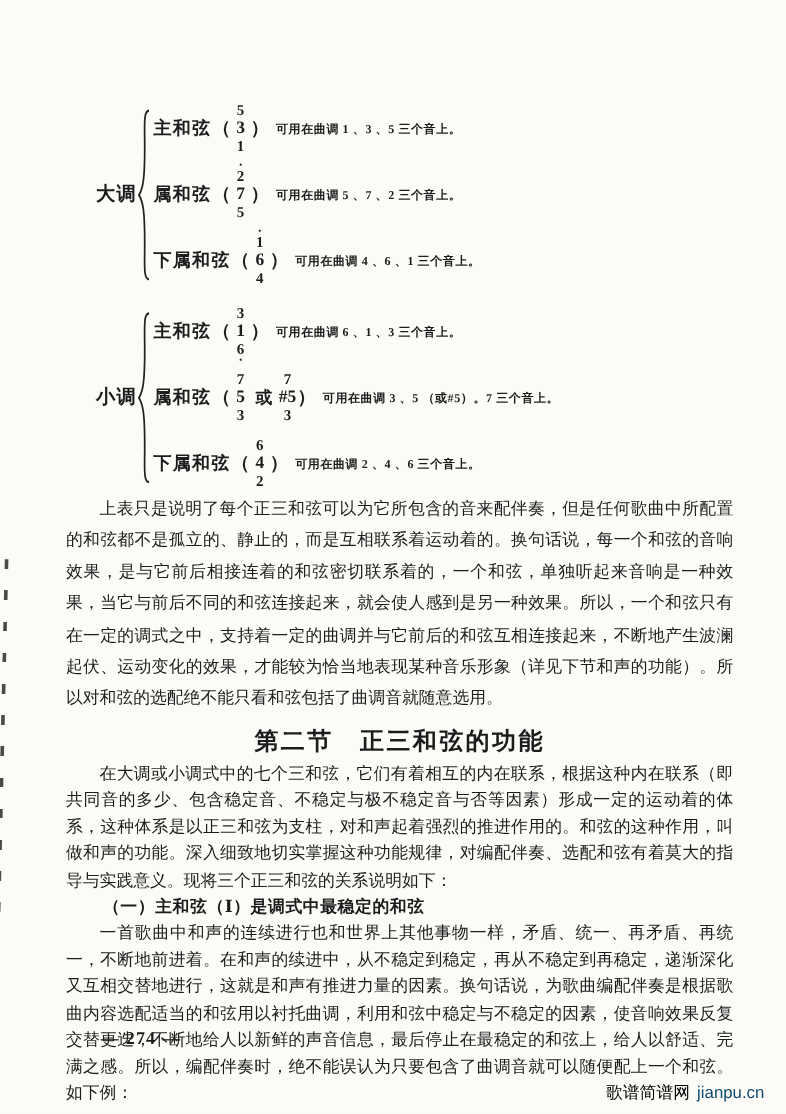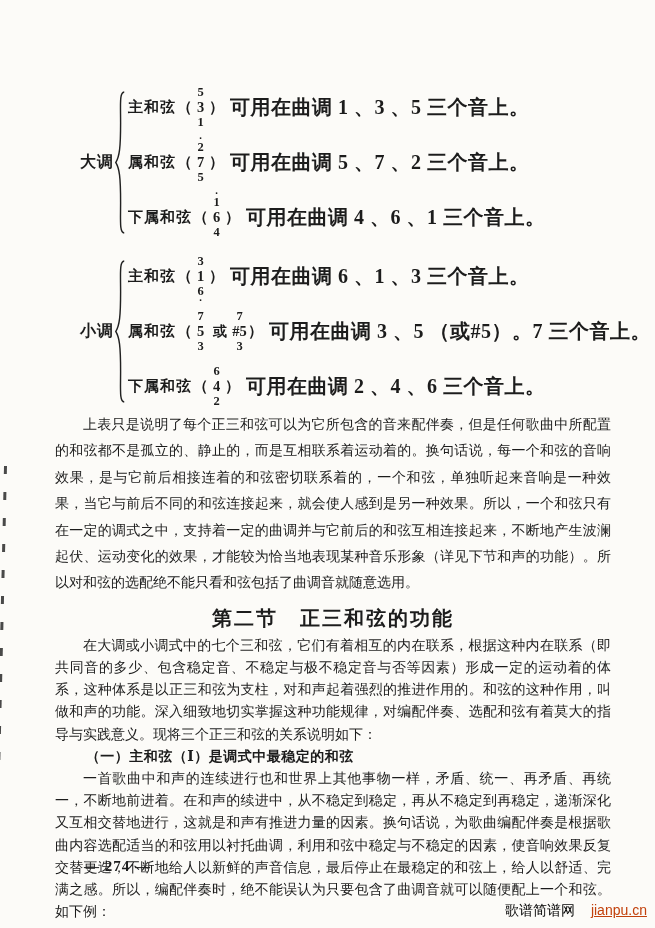--- a/index.html
+++ b/index.html
@@ -25,21 +25,21 @@
   .brace{flex:0 0 auto;width:12px;height:145px;}
   .rows{display:flex;flex-direction:column;}
   .chord-row{display:flex;align-items:center;height:55px;white-space:nowrap;margin-left:2px;}
   .chord-name{font-size:15px;font-weight:600;letter-spacing:1px;}
   .paren{font-size:15px;font-weight:600;margin:0 1px;}
   .stack{display:inline-flex;flex-direction:column;align-items:center;min-width:15px;}
   .note-dot{display:block;height:5px;line-height:5px;font-size:11px;font-weight:bold;text-align:center;}
   .note-sm{display:block;height:13px;line-height:13px;font-size:12.5px;font-weight:600;text-align:center;}
   .note-mid{display:block;height:17px;line-height:17px;font-size:14.5px;font-weight:600;text-align:center;}
   .joiner{font-size:14px;font-weight:600;margin:0 5px;}
-  .usage{font-size:20px;font-weight:600;margin-left:5px;letter-spacing:0.5px;}
+  .usage{font-size:10px;font-weight:600;margin-left:5px;letter-spacing:0.5px;}
 
   
   .text-col{
     position:absolute;left:55px;top:412px;width:556px;
     font-size:14px;text-align:justify;
   }
   .text-col p{margin:0;}
   .para-1{line-height:26.4px;}
   .para{line-height:22.2px;}
   .indent{text-indent:2em;}
@@ -56,21 +56,21 @@
   .page-number{
     position:absolute;left:84px;top:858px;
     font-size:15px;font-weight:600;letter-spacing:1px;
   }
   .watermark{
     position:absolute;left:505px;top:902px;
     font-size:14px;white-space:nowrap;
     font-family:"Liberation Sans","DejaVu Sans",sans-serif;
   }
   .watermark .site{color:#000000;}
-  .watermark .domain{color:#c2410c;margin-left:12px;text-decoration:underline;}
+  .watermark .domain{color:#0c4a6e;margin-left:2px;}
   .margin-dashes{
     position:absolute;left:4px;top:466px;width:3px;height:460px;
     background:repeating-linear-gradient(to bottom,#2a2a2a 0 8px,transparent 8px 26px);
     transform:rotate(1.3deg);transform-origin:top left;opacity:.85;
   }
 </style>
 </head>
 <body>
 
 <div class="page">

